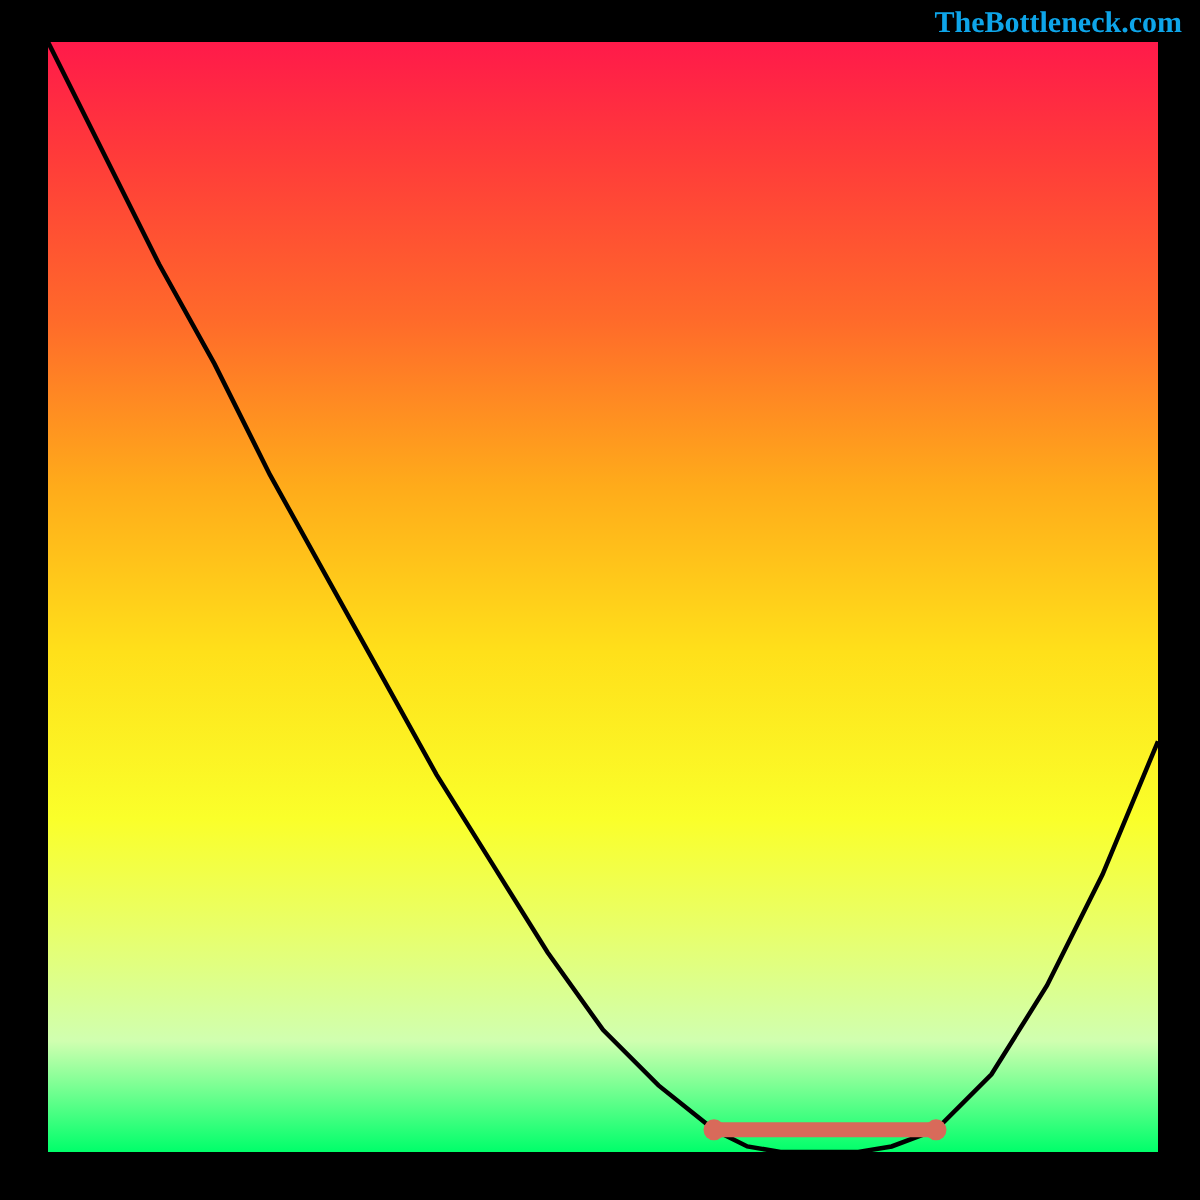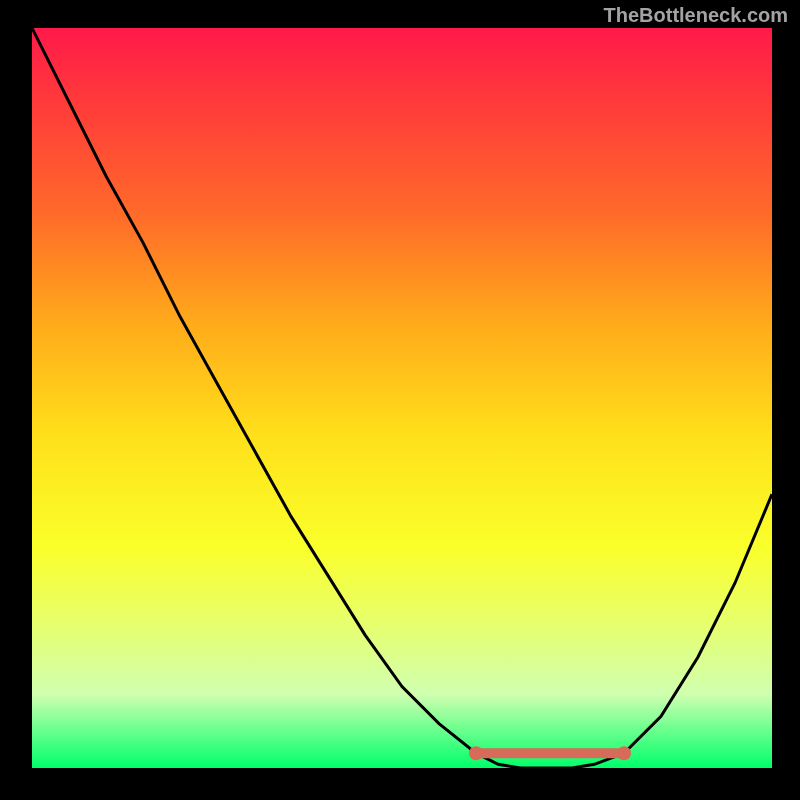--- a/index.html
+++ b/index.html
@@ -8,24 +8,25 @@
     background: #000;
     width: 800px;
     height: 800px;
     position: relative;
     font-family: Arial, sans-serif;
   }
   .watermark {
     position: absolute;
     top: 4px;
     right: 12px;
-    color: #a3a3a3;
+    color: #0ea5e9;
     font-size: 20px;
     font-weight: bold;
     z-index: 10;
+    font-family: Liberation Serif, serif;
   }
   .plot-area {
     position: absolute;
     left: 32px;
     top: 28px;
     width: 740px;
     height: 740px;
     background: linear-gradient(to bottom,
       #ff1a4a 0%,
       #ff3a3a 10%,

